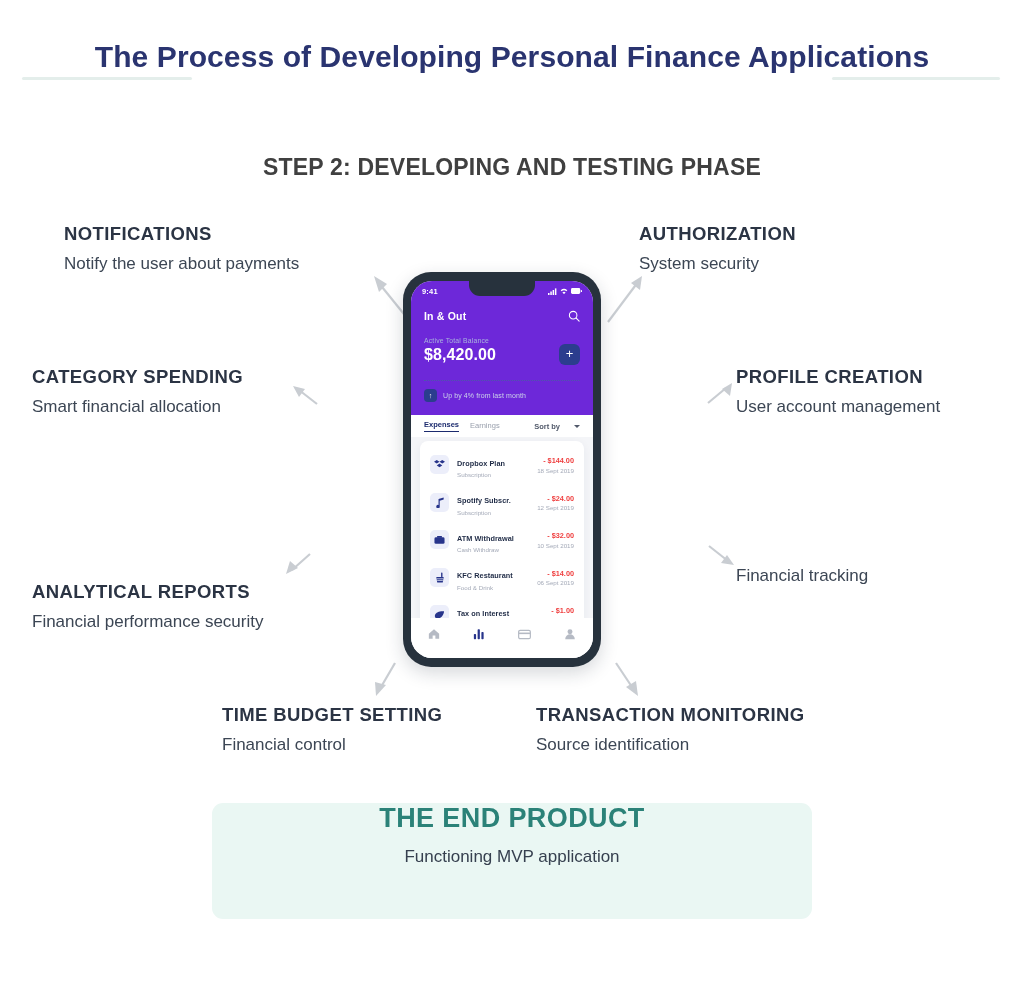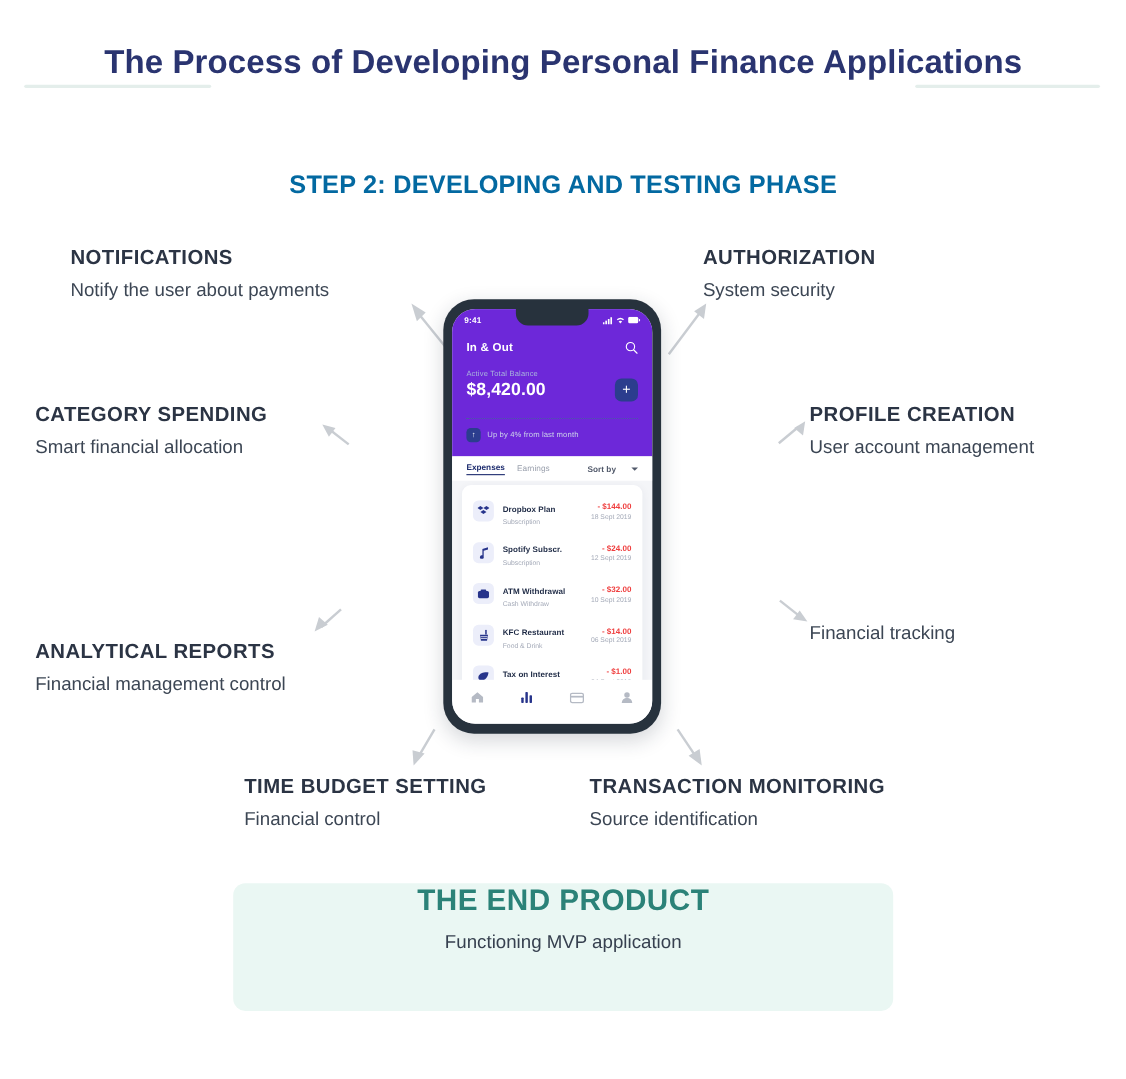--- a/index.html
+++ b/index.html
@@ -43,21 +43,21 @@
   .step-title {
     position: absolute;
     left: 0;
     top: 152px;
     width: 1024px;
     text-align: center;
     font-size: 23px;
     line-height: 30px;
     font-weight: bold;
     letter-spacing: 0.2px;
-    color: #0369a1;
+    color: #404040;
   }
 
   
   .feature { position: absolute; }
   .feature .f-title {
     font-size: 18.5px;
     line-height: 24px;
     font-weight: bold;
     letter-spacing: 0.4px;
     color: #2b3444;
@@ -397,21 +397,21 @@
   <div class="f-sub">Notify the user about payments</div>
 </div>
 
 <div class="feature f-category">
   <div class="f-title">CATEGORY SPENDING</div>
   <div class="f-sub">Smart financial allocation</div>
 </div>
 
 <div class="feature f-analytical">
   <div class="f-title">ANALYTICAL REPORTS</div>
-  <div class="f-sub">Financial management control</div>
+  <div class="f-sub">Financial performance security</div>
 </div>
 
 <div class="feature f-authorization">
   <div class="f-title">AUTHORIZATION</div>
   <div class="f-sub">System security</div>
 </div>
 
 <div class="feature f-profile">
   <div class="f-title">PROFILE CREATION</div>
   <div class="f-sub">User account management</div>

